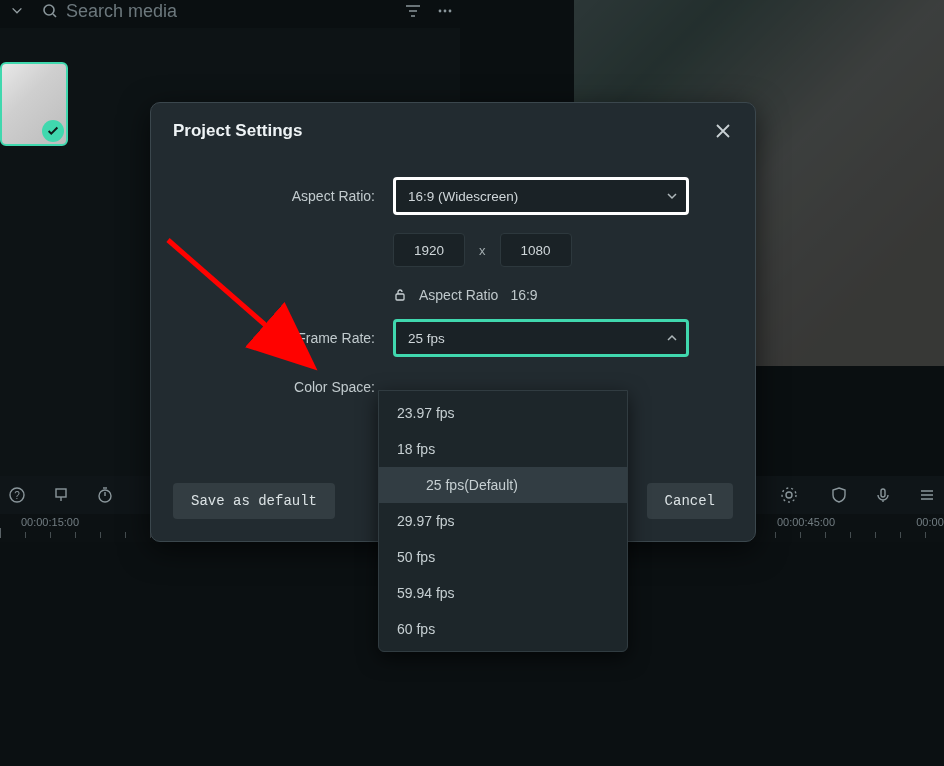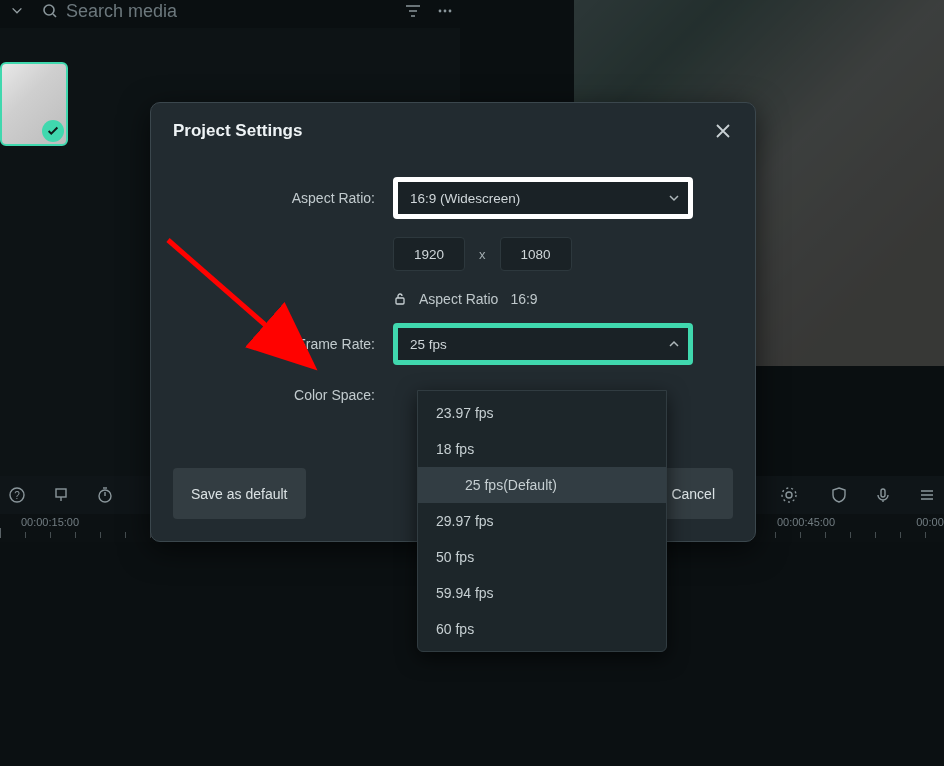--- a/index.html
+++ b/index.html
@@ -52,34 +52,34 @@
 
   
   .modal{position:absolute;left:150px;top:102px;width:604px;height:438px;background:#222b30;border:1px solid #3b474d;border-radius:10px;box-shadow:0 8px 30px rgba(0,0,0,0.6);}
   .modal-head{display:flex;align-items:center;justify-content:space-between;padding:18px 22px 8px;}
   .modal-title{font-size:17px;font-weight:600;color:#eef3f5;}
   .close{width:20px;height:20px;cursor:pointer;}
 
   .form{padding:6px 24px;}
   .row{display:flex;align-items:center;margin-top:22px;}
   .label{width:200px;text-align:right;padding-right:18px;color:#c2cbce;font-size:14px;}
-  .sel{position:relative;width:248px;height:32px;background:#1a2226;border:5px solid #ffffff;border-radius:4px;display:flex;align-items:center;padding:0 30px 0 12px;font-size:13.5px;color:#cfd6d9;}
+  .sel{position:relative;width:248px;height:32px;background:#1a2226;border:3px solid #ffffff;border-radius:4px;display:flex;align-items:center;padding:0 30px 0 12px;font-size:13.5px;color:#cfd6d9;}
   .sel .chevd{position:absolute;right:8px;top:50%;transform:translateY(-50%);}
   .sel.active{border-color:var(--teal);}
   .numfield{width:70px;height:32px;background:#1a2226;border:1px solid #2d383d;border-radius:4px;display:flex;align-items:center;justify-content:center;font-size:13.5px;color:#cfd6d9;margin-right:14px;}
   .x{font-size:13px;color:#a3adb0;margin-right:14px;}
   .lockrow{display:flex;align-items:center;gap:12px;margin-left:218px;margin-top:20px;color:#bfc8cb;font-size:14px;}
   .lockrow .lockicon{width:14px;height:14px;}
 
   .footer{position:absolute;left:0;right:0;bottom:0;padding:18px 22px 22px;display:flex;align-items:center;gap:12px;}
-  .btn{height:51px;padding:0 18px;border-radius:4px;background:var(--btn);display:flex;align-items:center;font-size:14px;color:#dbe2e4;cursor:pointer;border:none;}
+  .btn{height:36px;padding:0 18px;border-radius:4px;background:var(--btn);display:flex;align-items:center;font-size:14px;color:#dbe2e4;cursor:pointer;border:none;font-family:Liberation Mono, monospace;}
   .footer .cancel{margin-left:auto;}
 
   
-  .ddlist{position:absolute;left:378px;top:390px;width:248px;background:#1d262a;border:1px solid #313c41;border-radius:0 0 6px 6px;box-shadow:0 6px 20px rgba(0,0,0,0.6);z-index:40;padding:4px 0;margin-left:39px;}
+  .ddlist{position:absolute;left:378px;top:390px;width:248px;background:#1d262a;border:1px solid #313c41;border-radius:0 0 6px 6px;box-shadow:0 6px 20px rgba(0,0,0,0.6);z-index:40;padding:4px 0;}
   .ddlist .opt{padding:10px 18px;font-size:14px;color:#c6cfd2;cursor:pointer;}
   .ddlist .opt.sel-opt{background:#323d43;padding-left:47px;}
 
   
   .arrow{position:absolute;left:160px;top:232px;z-index:50;pointer-events:none;}
 
   svg{display:block;}
 </style>
 </head>
 <body>

